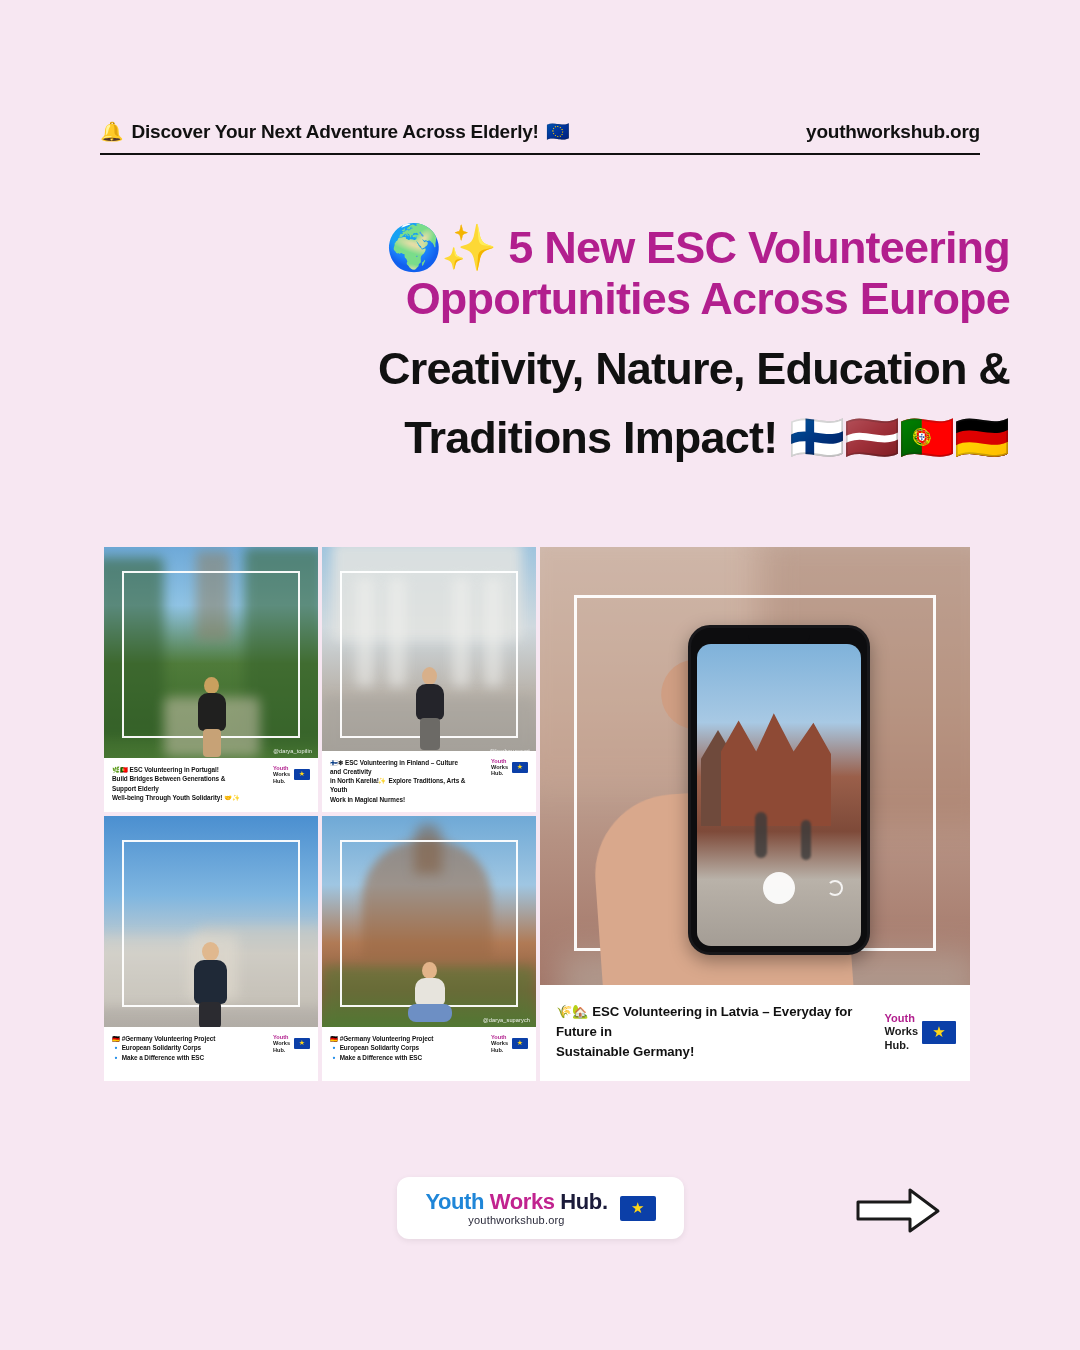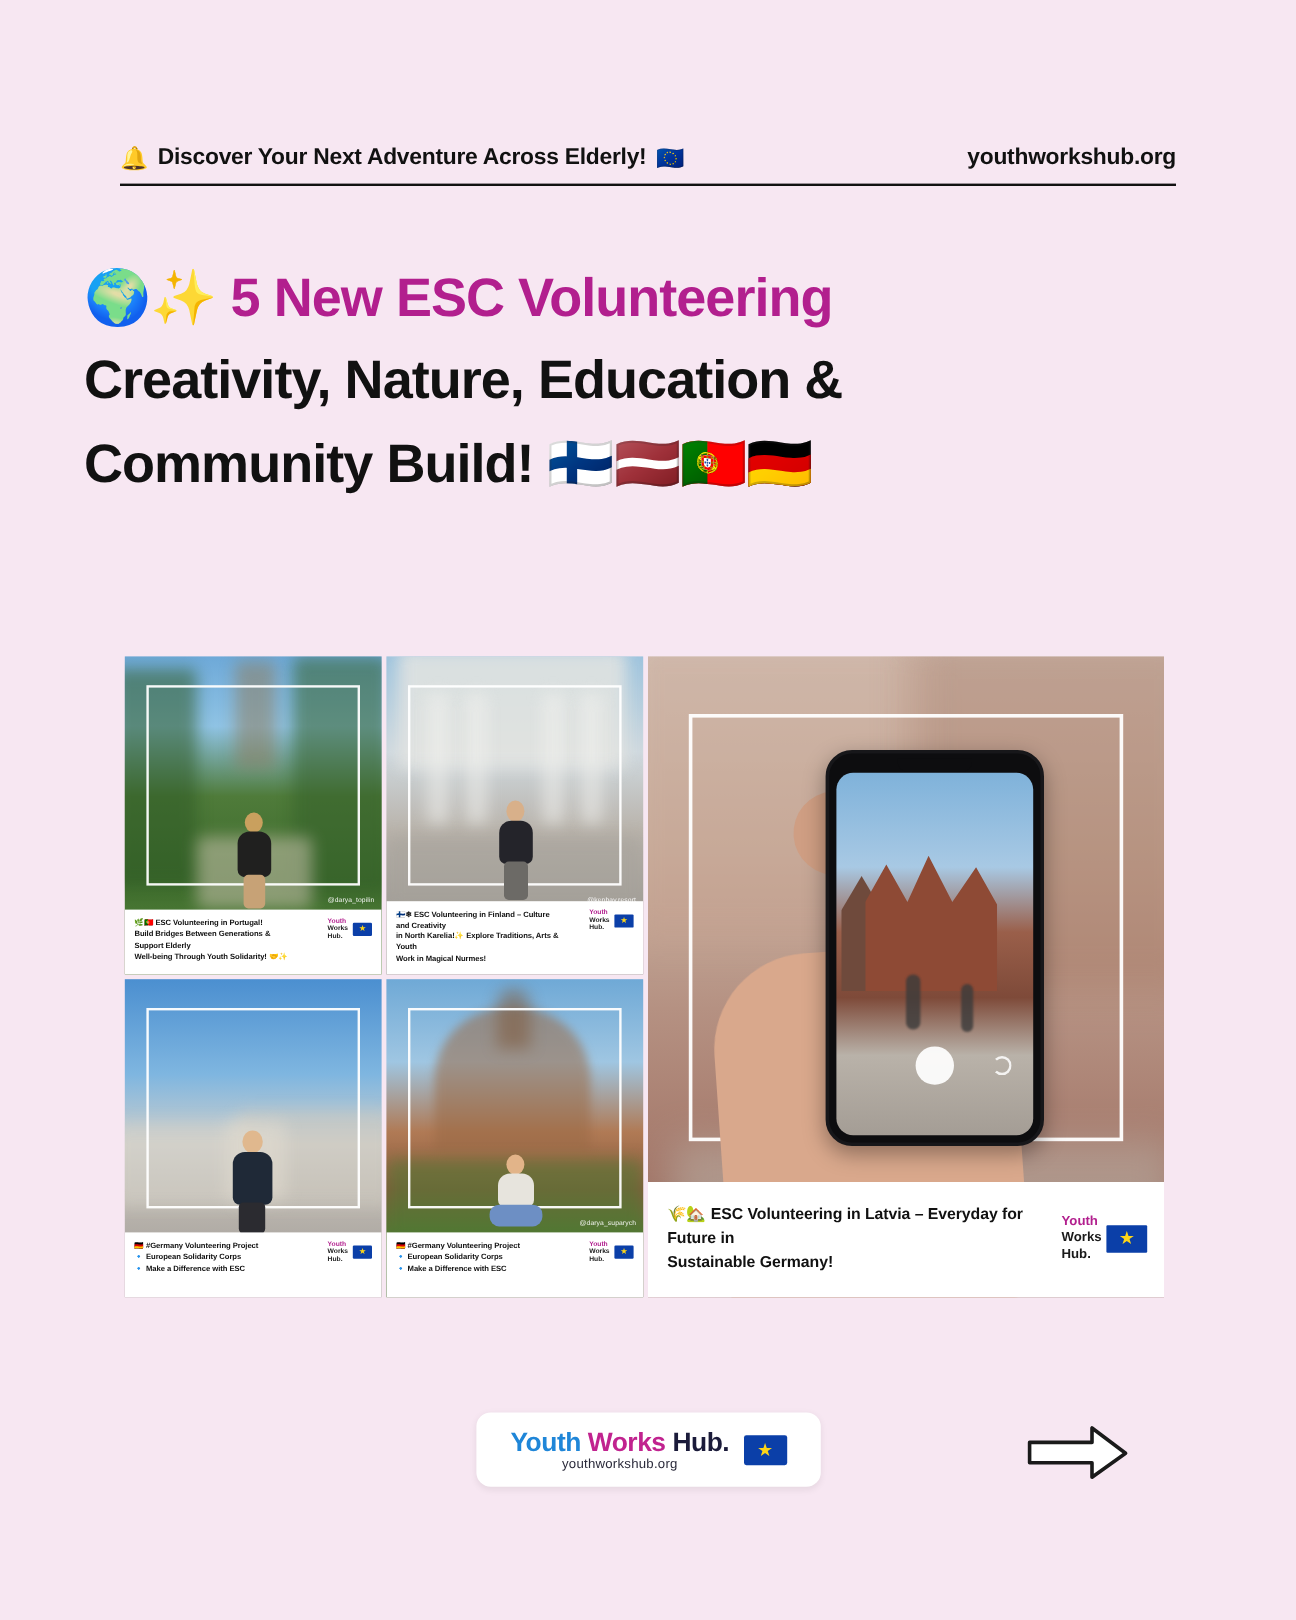--- a/index.html
+++ b/index.html
@@ -41,21 +41,21 @@
     color: #111;
     letter-spacing: -0.2px;
   }
   .emoji { font-family: "DejaVu Sans", sans-serif; }
 
   
   .headline {
     position: absolute;
     left: 70px; top: 222px;
     width: 940px;
-    text-align: left;
+    text-align: right;
     line-height: 1.14;
   }
   .headline .l1, .headline .l2 {
     font-size: 45px;
     font-weight: bold;
     color: #b21f8e;
     letter-spacing: -0.8px;
   }
   .headline .l3, .headline .l4 {
     font-size: 45px;
@@ -290,22 +290,23 @@
     <div class="topbar-left">
       <span class="emoji">🔔</span>
       <span>Discover Your Next Adventure Across Elderly!</span>
       <span class="emoji">🇪🇺</span>
     </div>
     <div class="topbar-right">youthworkshub.org</div>
   </div>
 
   <div class="headline">
     <div class="l1">🌍✨ 5 New ESC Volunteering</div>
+    <div class="l2">Opportunities Across Europe</div>
     <div class="l3">Creativity, Nature, Education &amp;</div>
-    <div class="l4">Community Build! 🇫🇮🇱🇻🇵🇹🇩🇪</div>
+    <div class="l4">Traditions Impact! 🇫🇮🇱🇻🇵🇹🇩🇪</div>
   </div>
 
   <div class="grid">
 
     <div class="cell sc-portugal">
       <div class="blob" style="left:-10px;top:10px;width:70px;height:180px;background:#2f5a26;"></div>
       <div class="blob" style="right:-6px;top:0;width:80px;height:200px;background:#35612a;"></div>
       <div class="blob" style="left:92px;top:4px;width:34px;height:90px;background:#8d7f63;border-radius:4px 4px 0 0;"></div>
       <div class="blob" style="left:60px;top:150px;width:96px;height:60px;background:#c9c2ae;"></div>
       <div class="frame"></div>

